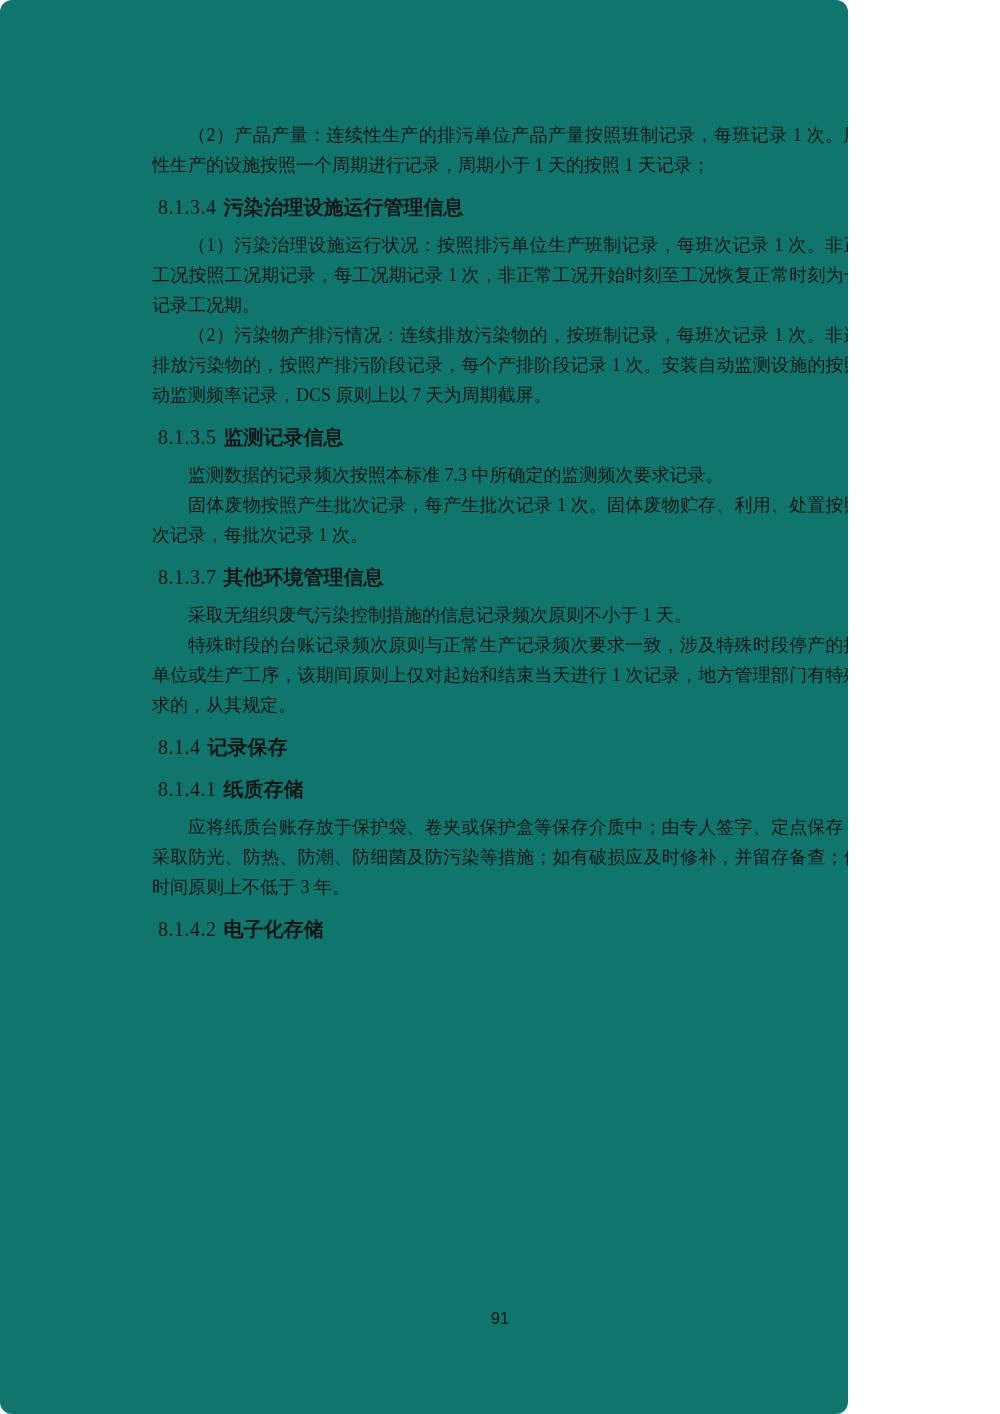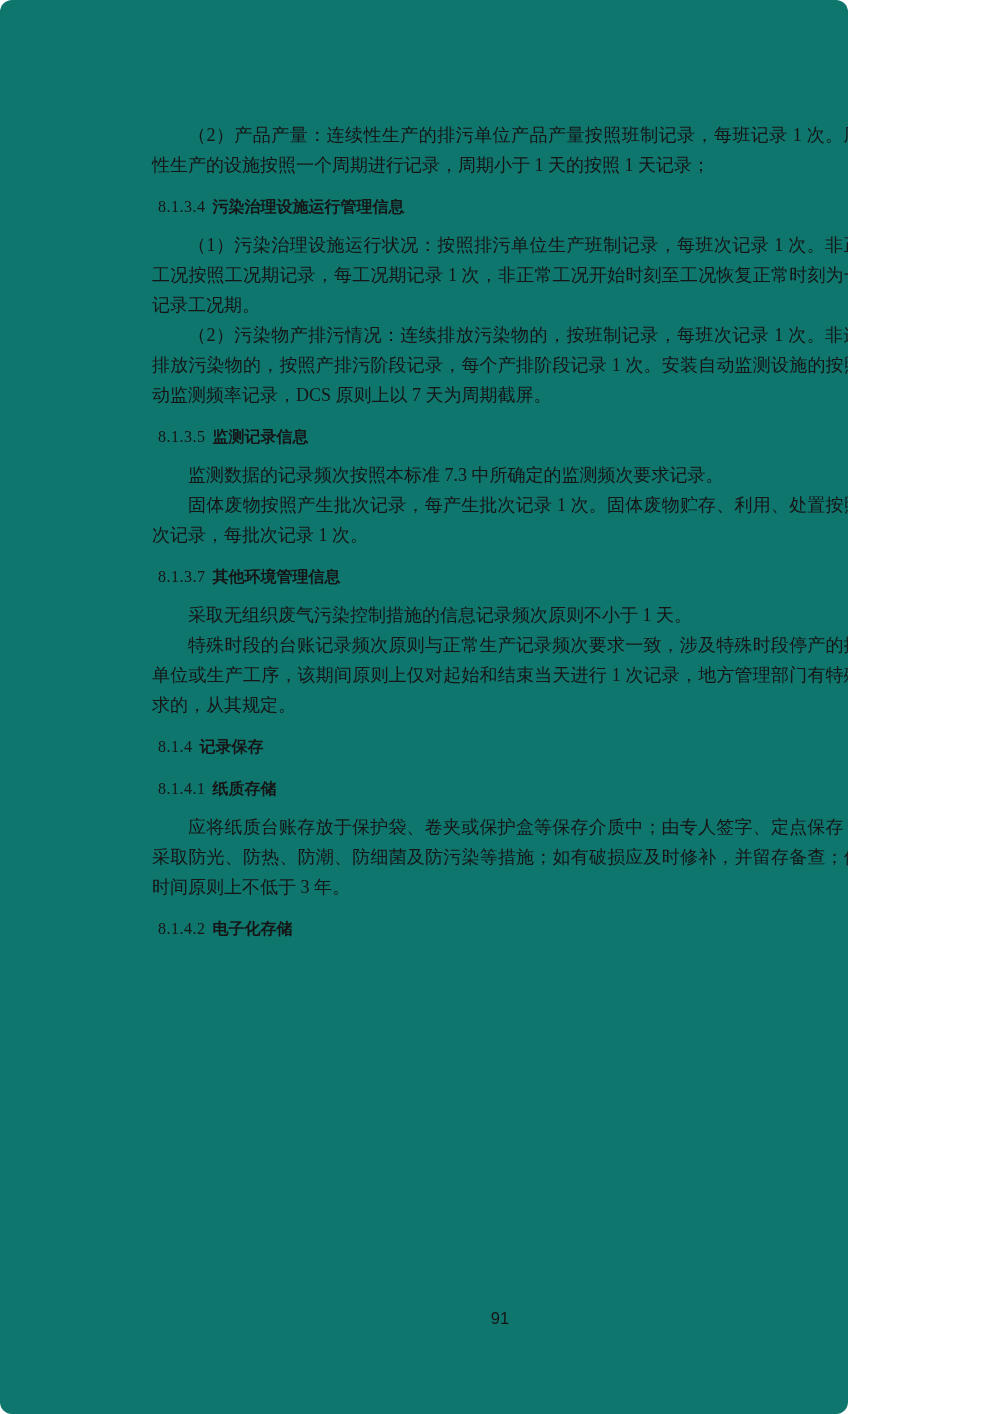--- a/index.html
+++ b/index.html
@@ -26,21 +26,21 @@
     line-height: 30px;
     text-align: justify;
   }
   .para {
     margin: 0;
     text-indent: 2em;
   }
   .heading {
     margin: 12px 0 8px 0;
     padding-left: 6px;
-    font-size: 16px;
+    font-size: 20px;
     line-height: 30px;
     text-align: left;
     text-indent: 0;
     font-weight: normal;
   }
   .hnum {
     font-family: "Liberation Serif", "DejaVu Serif", serif;
     letter-spacing: 0.5px;
   }
   .htitle {

